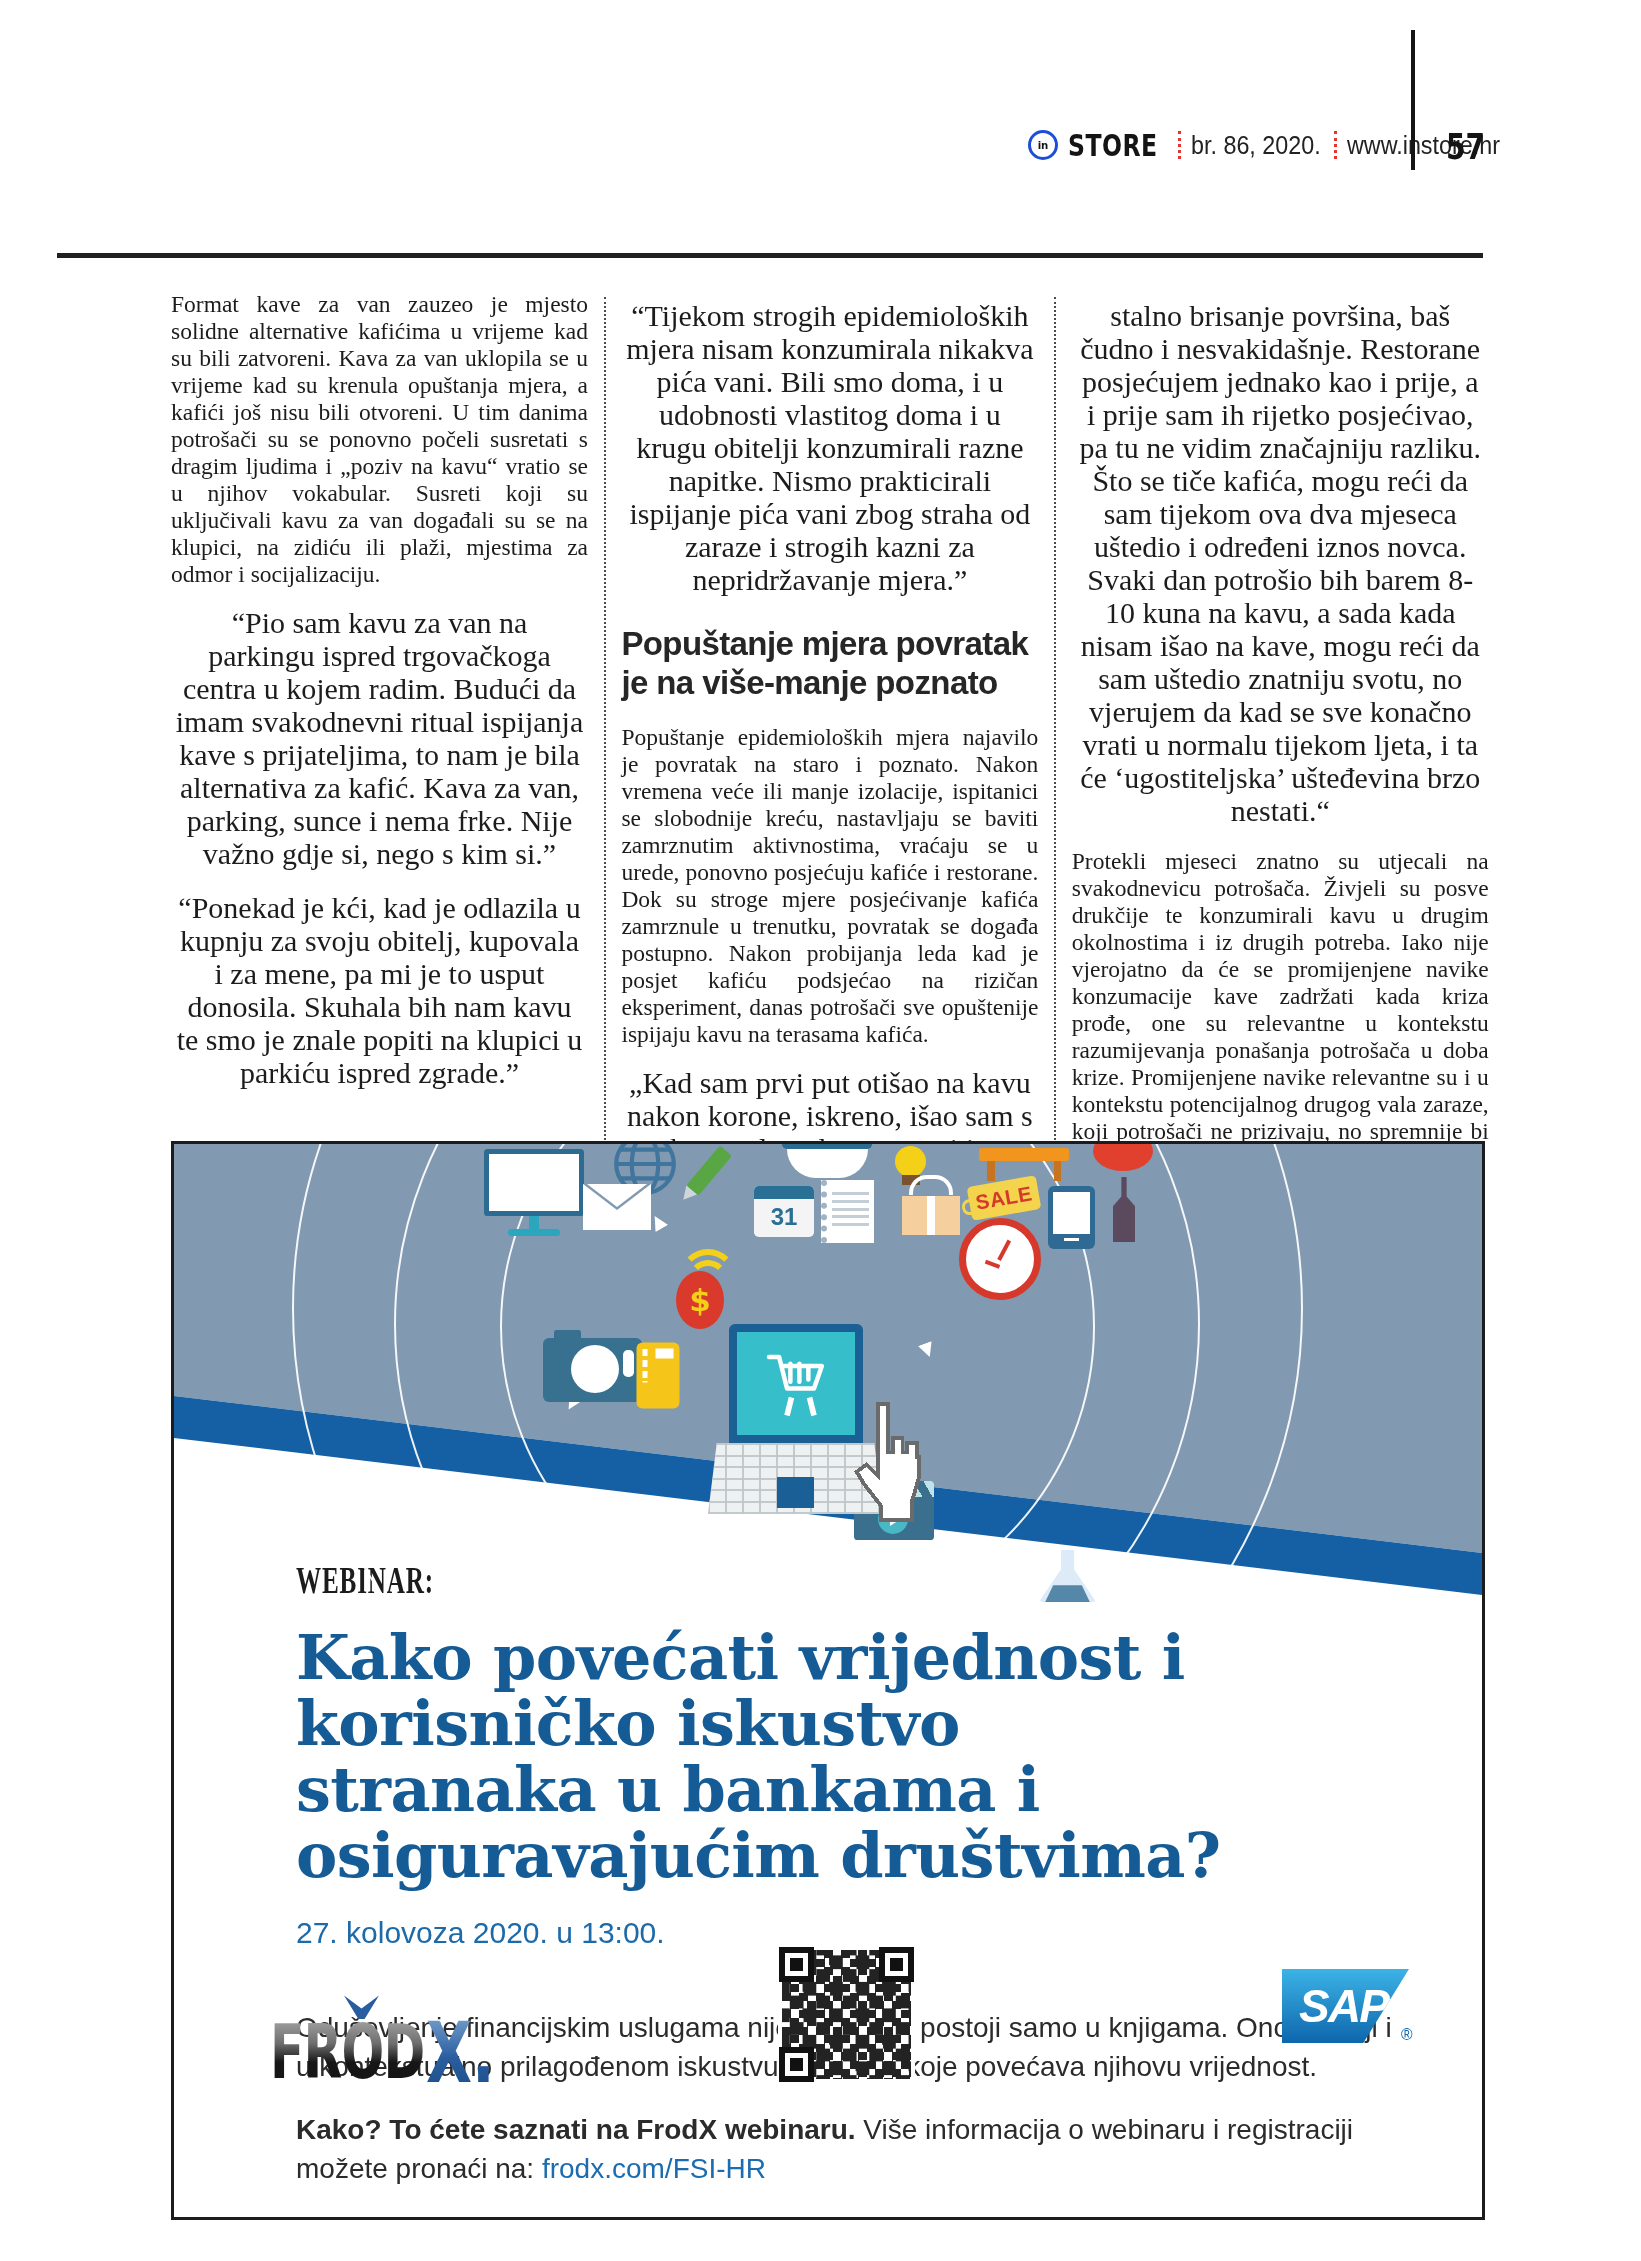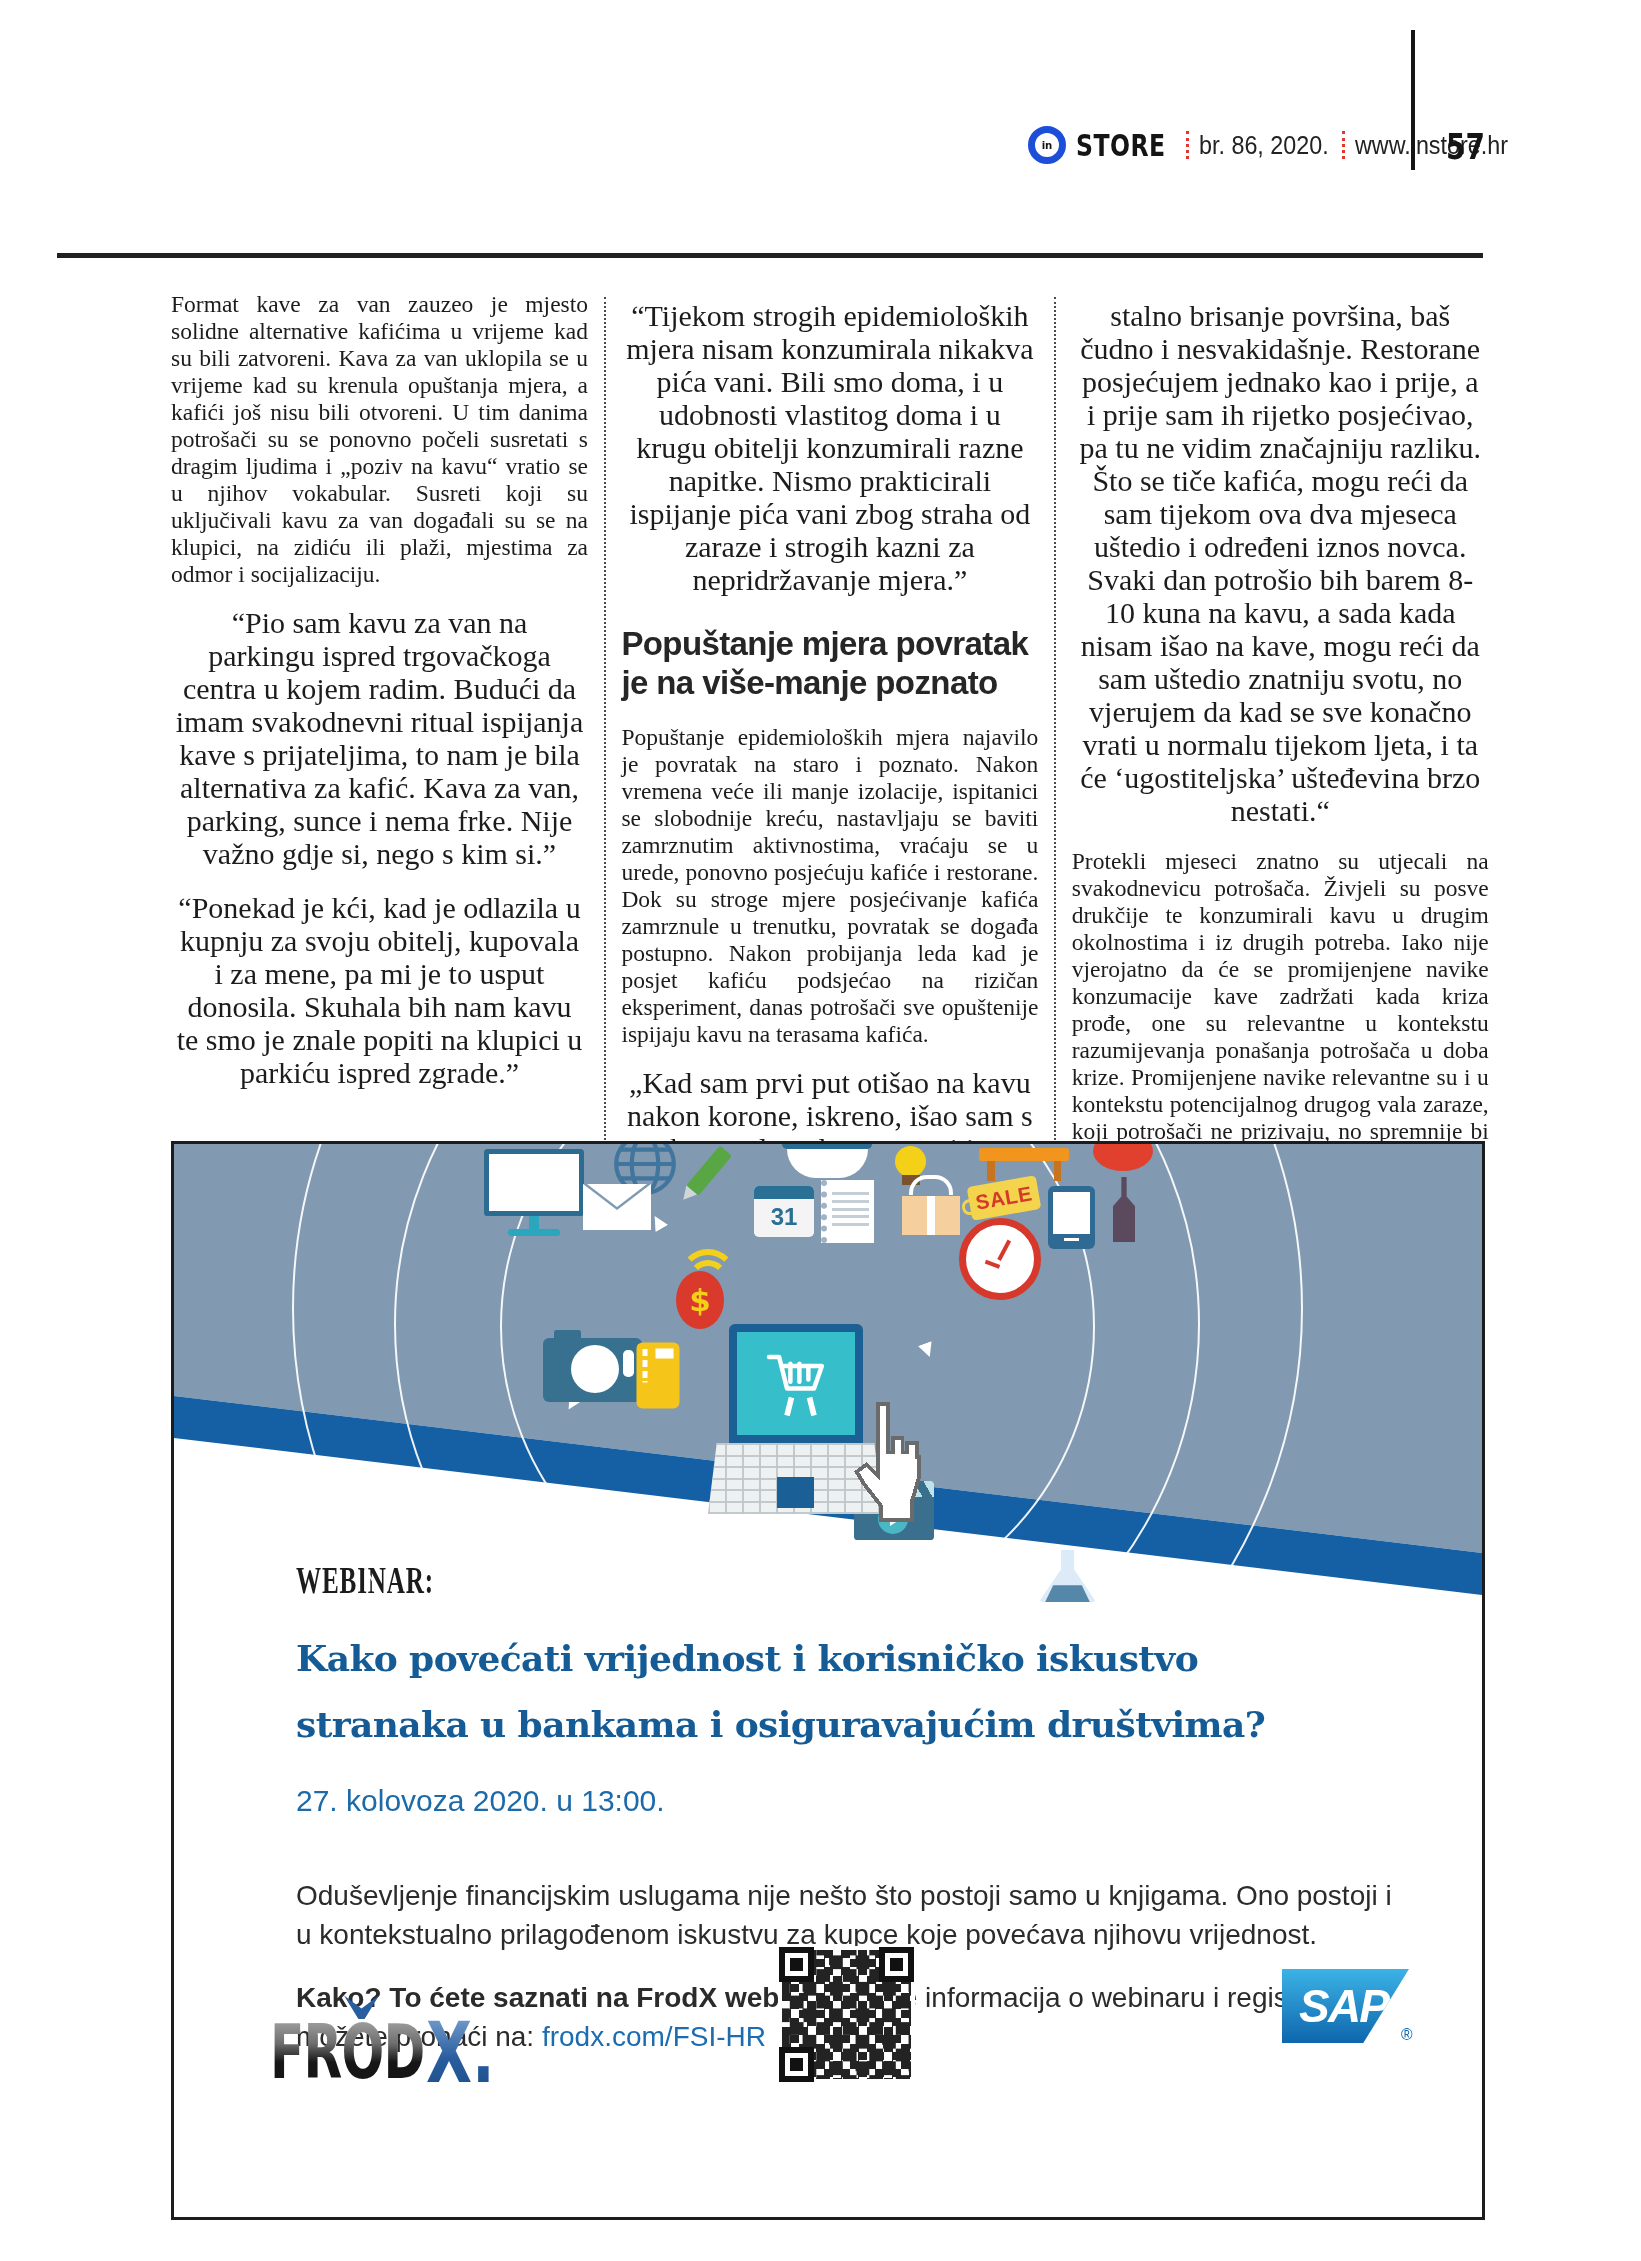--- a/index.html
+++ b/index.html
@@ -1,21 +1,21 @@
 <!DOCTYPE html>
 <html lang="hr" style="font-size:9.6px"><head>
 <meta charset="utf-8">
 <style>
   html,body{margin:0;padding:0;background:#e8e8e8;}
   .page{position:relative;width:1642px;height:2261px;background:#ffffff;margin:0 auto;
         font-family:"Liberation Serif","DejaVu Serif",serif;color:#1c1c1c;overflow:hidden;}
 
   
   .masthead{position:absolute;top:128px;left:1028px;height:34px;display:flex;align-items:center;gap:9.6px;}
-  .logo-circle{width:24px;height:24px;border:7px solid #1d4ed8;border-radius:50%;display:flex;align-items:center;justify-content:center;
+  .logo-circle{width:24px;height:24px;border:3px solid #1d4ed8;border-radius:50%;display:flex;align-items:center;justify-content:center;
                font:800 10.2px "DejaVu Sans",sans-serif;letter-spacing:0;color:#141414;}
   .mast-store{display:inline-block;font:800 31px "DejaVu Sans",sans-serif;transform:scaleX(.76);transform-origin:left center;
               letter-spacing:0.6px;margin-right:-17px;color:#141414;}
   .red-dots{width:0;border-left:3px dotted #e0362e;height:28px;}
   .mast-issue,.mast-site{display:inline-block;font:400 26.5px "Liberation Sans",sans-serif;transform:scaleX(.88);
               transform-origin:left center;color:#222;margin-right:-13.3px;}
   .head-divider{position:absolute;top:30px;left:1411px;width:3.6px;height:140px;background:#141414;}
   .page-number{position:absolute;top:127px;left:1446px;font:800 35px "DejaVu Sans",sans-serif;
                transform:scaleX(.8);transform-origin:left center;color:#141414;}
 
@@ -119,21 +119,21 @@
               #eef1f1;
             clip-path:polygon(5% 0,95% 0,100% 100%,0 100%);}
   .lap-pad{position:absolute;left:603px;top:333px;width:37px;height:31px;background:#1a5f96;z-index:4;}
   .cursor{position:absolute;left:680px;top:258px;width:68px;height:130px;z-index:5;}
 
   
   .ad-text{position:absolute;left:122px;right:76px;top:415px;}
   .webinar-label{font-family:"Liberation Serif",serif;font-weight:700;font-size:37px;color:#1c1c1c;}
   .webinar-label span{display:inline-block;transform:scaleX(.68);transform-origin:left center;letter-spacing:1.2px;}
   .ad-title{margin:23px 0 0 0;font-family:"DejaVu Serif",serif;font-weight:700;color:#155c97;
-            font-size:36px;line-height:66px;letter-spacing:-0.6px;}
+            font-size:62px;line-height:66px;letter-spacing:-0.6px;}
   .ad-title span{display:block;}
   .ad-date{margin-top:26.5px;font:400 30px "Liberation Sans",sans-serif;color:#1d6aa9;}
   .ad-body{margin:58px 0 0 0;font:400 28px "Liberation Sans",sans-serif;color:#2b2b2b;line-height:39px;max-width:1115px;}
   .ad-cta{margin:24px 0 0 0;font:400 28px "Liberation Sans",sans-serif;color:#2b2b2b;line-height:39px;max-width:1115px;}
   .ad-cta b{font-weight:700;}
   .ad-link{color:#1b6cb1;text-decoration:none;}
 
   
   .frodx{position:absolute;left:96px;top:861px;height:78px;white-space:nowrap;}
   .frodx .gray{display:inline-block;font:700 74px "DejaVu Sans",sans-serif;transform:scaleX(.68);transform-origin:left center;

